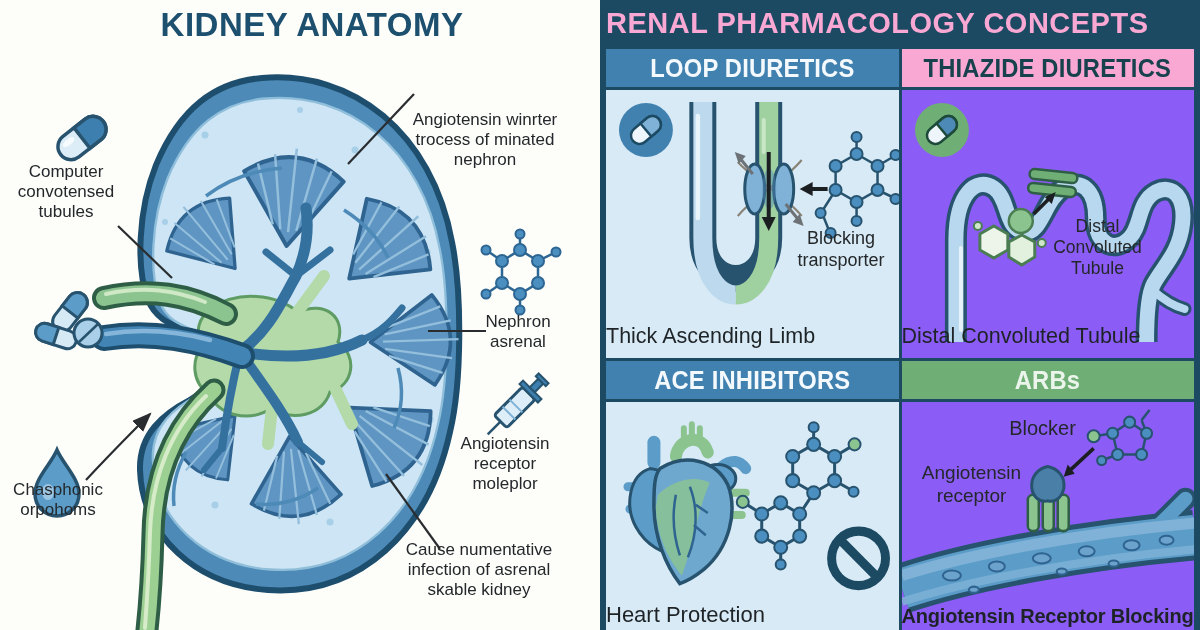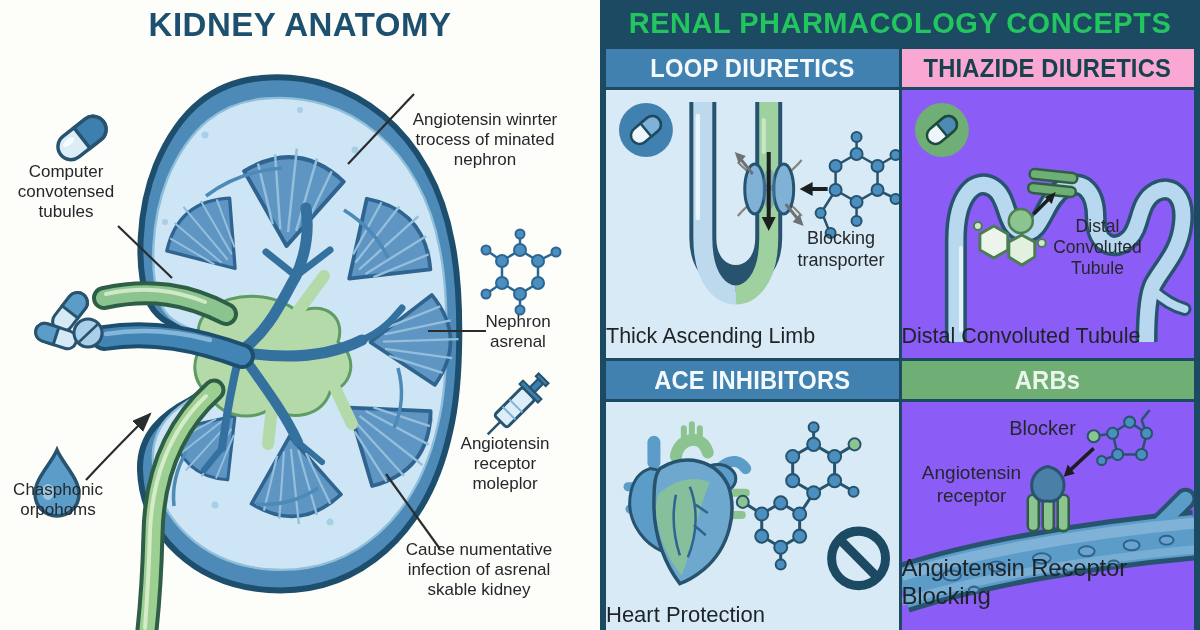--- a/index.html
+++ b/index.html
@@ -1,30 +1,30 @@
 <!DOCTYPE html>
 <html><head>
 <meta charset="utf-8">
 <style>
   html,body{margin:0;padding:0;background:#ffffff;}
   .stage{position:relative;width:1200px;height:630px;overflow:hidden;
          font-family:"Liberation Sans",sans-serif;background:#ffffff;}
   
   .left-panel{position:absolute;left:0;top:0;width:600px;height:630px;background:#fdfdfa;}
   .left-title{position:absolute;left:0;top:6px;width:600px;text-align:center;
-              font-size:33px;font-weight:700;color:#1d4f6e;letter-spacing:.5px;}
+              font-size:33px;font-weight:700;color:#1d4f6e;letter-spacing:.5px;padding-left:12px;}
   .lbl{position:absolute;text-align:center;color:#24282b;font-size:17px;line-height:1.18;}
   .left-svg{position:absolute;left:0;top:0;}
   
   .right-panel{position:absolute;left:600px;top:0;width:600px;height:630px;
                background:#1d4a63;display:grid;grid-template-columns:1fr 1fr;
                grid-template-rows:46px 38px 268px 38px 1fr;gap:3px;
                padding:0 6px;box-sizing:border-box;}
-  .right-title{grid-column:1/3;background:#1d4a63;display:flex;align-items:center;justify-content:center;
-               color:#22c55e;font-size:29px;font-weight:700;letter-spacing:.5px;}
+  .right-title{grid-column:1/3;background:#1d4a63;display:flex;align-items:center;justify-content:flex-start;
+               color:#f9a8d4;font-size:29px;font-weight:700;letter-spacing:.5px;}
   .q-header{display:flex;align-items:center;justify-content:center;font-size:25px;font-weight:700;letter-spacing:.2px;}
   .q-header span{transform:scaleX(.95);}
   .hdr-blue{background:#4181b0;color:#f3f9fc;}
   .hdr-green{background:#f9a8d4;color:#17424d;}
   .hdr-green-light{background:#6fae74;color:#ecf5ec;}
   .q-cell{position:relative;overflow:hidden;}
   .bg-blue{background:#d8eaf5;}
   .bg-green{background:#8b5cf6;}
   .q-cell svg{position:absolute;left:0;top:0;width:100%;height:100%;}
   .caption{position:absolute;left:0;width:100%;text-align:left;color:#1d2326;font-size:21.5px;}
@@ -358,16 +358,16 @@
               <circle cx="240" cy="52" r="5.5"></circle>
             <circle cx="216" cy="52" r="5.5"></circle>
               <circle cx="211" cy="31" r="5.5"></circle>
               <circle cx="200" cy="58" r="4.5"></circle>
           </g>
           <circle cx="192" cy="34" r="6" fill="#8cc48f" stroke="#27536f" stroke-width="2"></circle>
         </g>
       </svg>
       <div class="note" style="left:96px;top:14px;width:90px;font-size:20px;">Blocker</div>
       <div class="note" style="left:10px;top:60px;width:120px;font-size:19px;">Angiotensin receptor</div>
-      <div class="caption" style="bottom:20px;font-size:24px;letter-spacing:-0.2px;">Angiotensin Receptor Blocking</div>
+      <div class="caption" style="bottom:2px;font-size:20px;letter-spacing:-0.2px;font-weight:bold;">Angiotensin Receptor Blocking</div>
     </div>
   </div>
 </div>
 
 </body></html>

